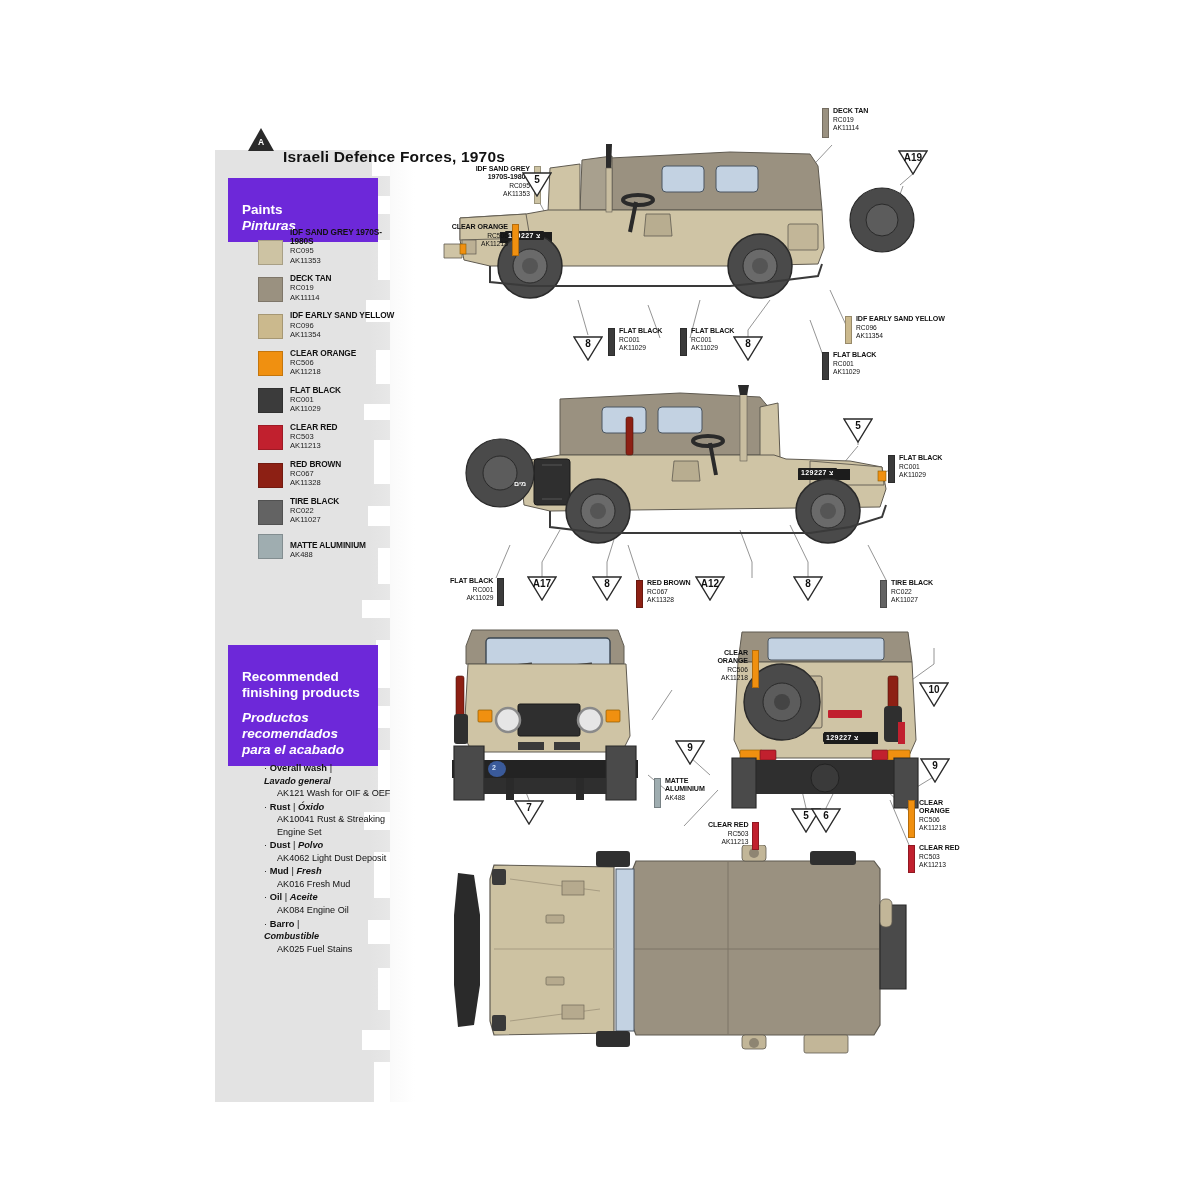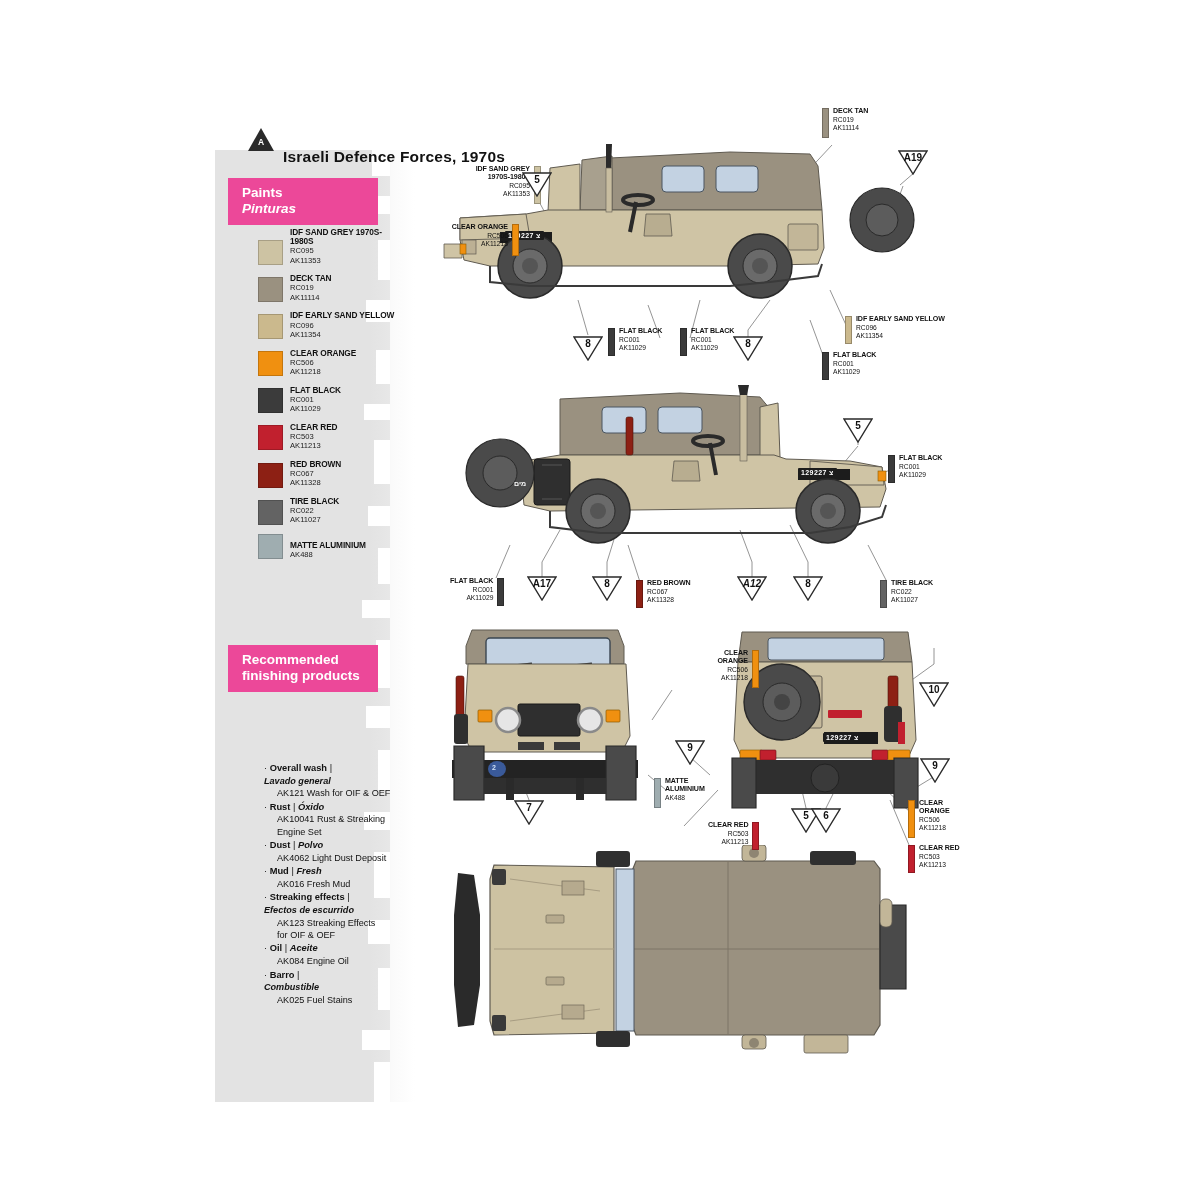--- a/index.html
+++ b/index.html
@@ -29,22 +29,22 @@
     border-bottom:23px solid #2a2a2a; position:relative;
   }
   #header-tri span {
     position:absolute; left:-5px; top:9px; width:10px; text-align:center;
     color:#fff; font-size:8.5px; font-weight:bold;
   }
   #header-title { font-size:15.5px; font-weight:bold; color:#111; letter-spacing:.2px;margin-top:36px; }
 
   
   .orange-block {
-    position:absolute; background:#ec4899; color:#fff;
-    padding:7px 10px 8px 14px;
+    position:absolute; background:#6d28d9; color:#fff;
+    padding:24px 10px 8px 14px;
   }
   .ob-en { font-size:13.5px; font-weight:bold; line-height:1.18; }
   .ob-es { font-size:13.5px; font-weight:bold; font-style:italic; line-height:1.18; }
 
   
   #paint-list { position:absolute; left:258px; top:228px; width:140px; }
   .paint-row { display:flex; gap:7px; margin-bottom:9.5px; align-items:flex-end; }
   .sw { width:25px; height:25px; flex:0 0 25px; border:1px solid rgba(0,0,0,.18); }
   .paint-txt { padding-top:0px; }
   .p-name { font-size:8.3px; font-weight:bold; color:#111; line-height:1.1; letter-spacing:-.1px; }
@@ -194,46 +194,41 @@
       <div class="sw" style="background: rgb(159, 173, 176);"></div>
       <div class="paint-txt">
         <div class="p-name">MATTE ALUMINIUM</div>
         <div class="p-code">AK488</div>
       </div>
     </div>
   </div>
 
 <div class="orange-block" style="left:228px;top:645px;width:150px;">
   <div class="ob-en">Recommended finishing products</div>
+  <div class="ob-es" style="margin-top:9px;">Productos recomendados para el acabado</div>
 </div>
 
 <div id="fin-list">
     <div class="fin-group">
       <div class="fin-head">· <b>Overall wash</b> | </div>
       <div class="fin-sub"><i>Lavado general</i></div>
       <div class="fin-item">AK121 Wash for OIF &amp; OEF</div>
     </div>
     <div class="fin-group">
       <div class="fin-head">· <b>Rust</b> | <i>Óxido</i></div>
       <div class="fin-item">AK10041 Rust &amp; Streaking</div>
       <div class="fin-item">Engine Set</div>
     </div>
     <div class="fin-group">
       <div class="fin-head">· <b>Dust</b> | <i>Polvo</i></div>
       <div class="fin-item">AK4062 Light Dust Deposit</div>
     </div>
     <div class="fin-group">
       <div class="fin-head">· <b>Mud</b> | <i>Fresh</i></div>
       <div class="fin-item">AK016 Fresh Mud</div>
-    </div>
-    <div class="fin-group">
-      <div class="fin-head">· <b>Streaking effects</b> | </div>
-      <div class="fin-sub"><i>Efectos de escurrido</i></div>
-      <div class="fin-item">AK123 Streaking Effects</div>
-      <div class="fin-item">for OIF &amp; OEF</div>
     </div>
     <div class="fin-group">
       <div class="fin-head">· <b>Oil</b> | <i>Aceite</i></div>
       <div class="fin-item">AK084 Engine Oil</div>
     </div>
     <div class="fin-group">
       <div class="fin-head">· <b>Barro</b> | </div>
       <div class="fin-sub"><i>Combustible</i></div>
       <div class="fin-item">AK025 Fuel Stains</div>
     </div>
@@ -642,21 +637,21 @@
       <polygon points="1,1 29,1 15,24" fill="#fff" stroke="#2a2a2a" stroke-width="1.4"></polygon>
     </svg>
   <span>A17</span>
 </div>
 <div class="tri" style="left:592px;top:576px;">
   <svg width="30" height="25">
       <polygon points="1,1 29,1 15,24" fill="#fff" stroke="#2a2a2a" stroke-width="1.4"></polygon>
     </svg>
   <span>8</span>
 </div>
-<div class="tri" style="left:737px;top:576px;font-style:italic;">
+<div class="tri" style="left:695px;top:576px;">
   <svg width="30" height="25">
       <polygon points="1,1 29,1 15,24" fill="#fff" stroke="#2a2a2a" stroke-width="1.4"></polygon>
     </svg>
   <span>A12</span>
 </div>
 <div class="tri" style="left:793px;top:576px;">
   <svg width="30" height="25">
       <polygon points="1,1 29,1 15,24" fill="#fff" stroke="#2a2a2a" stroke-width="1.4"></polygon>
     </svg>
   <span>8</span>

